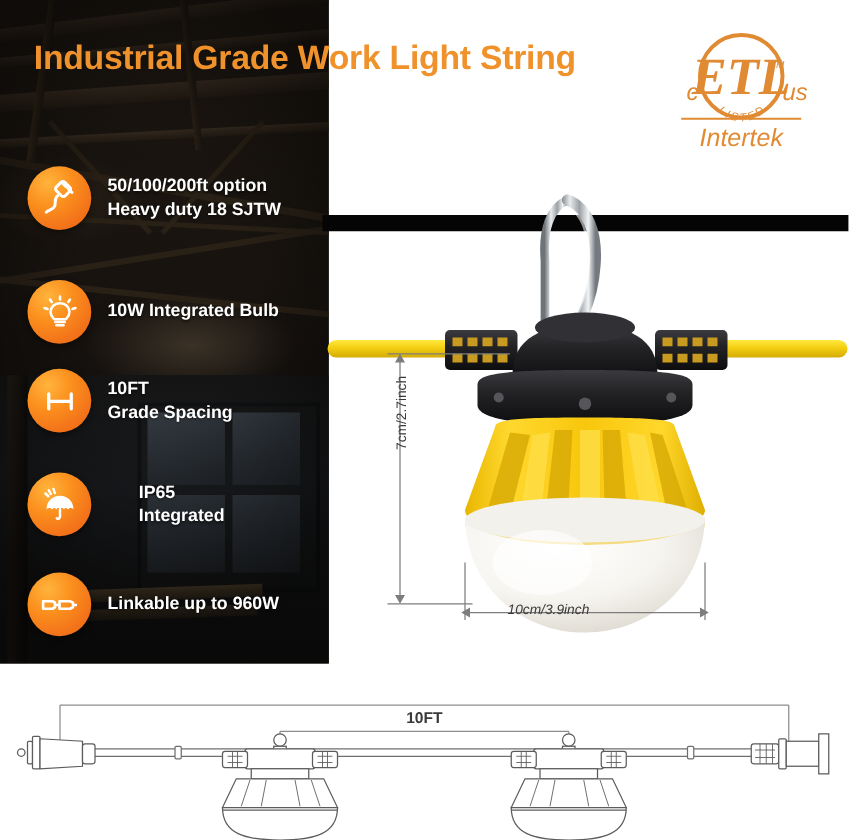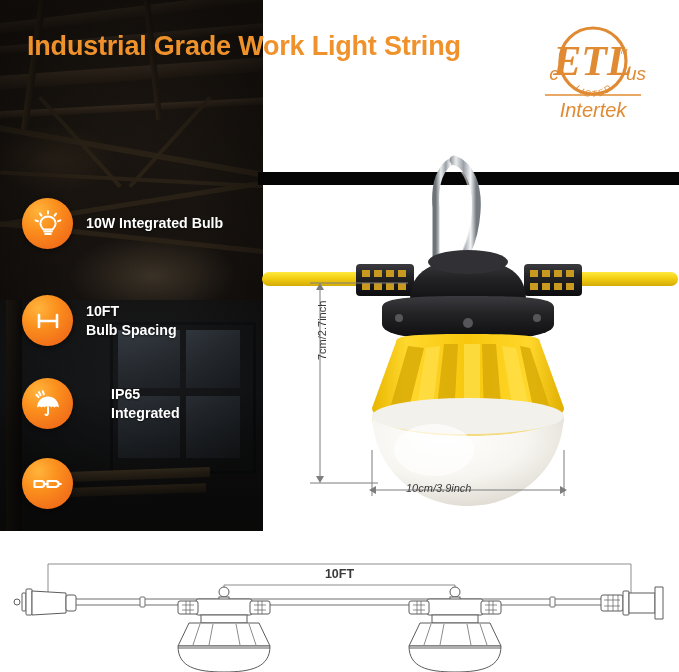--- a/index.html
+++ b/index.html
@@ -136,22 +136,38 @@
       <text font-family="Liberation Sans, sans-serif" font-size="9" fill="#e08b33" letter-spacing="2">
         <textPath href="#arcpath" startOffset="16%">LISTED</textPath>
       </text>
       <text x="31" y="62" text-anchor="middle" font-family="Liberation Sans, sans-serif" font-size="19" fill="#e08b33">c</text>
       <text x="113" y="62" text-anchor="middle" font-family="Liberation Sans, sans-serif" font-size="19" fill="#e08b33">us</text>
       <line x1="22" y1="77" x2="118" y2="77" stroke="#e08b33" stroke-width="1.6"></line>
       <text x="70" y="99" text-anchor="middle" font-family="Liberation Sans, sans-serif" font-size="20" fill="#e08b33">Intertek</text>
     </svg>
   </div>
 
-
-  <div class="feature" style="left:22px;top:198px;text-align:right;">
+  <div class="feature" style="left:22px;top:133px;">
+    <div class="badge">
+      <svg width="30" height="30" viewBox="0 0 30 30">
+        <g fill="none" stroke="#ffffff" stroke-width="2.4" stroke-linecap="round" stroke-linejoin="round">
+          <rect x="12.5" y="2.5" width="10" height="9.5" rx="2.2" transform="rotate(45 17.5 7.2)"></rect>
+          <line x1="16.2" y1="1.8" x2="19.6" y2="5.2"></line>
+          <line x1="21.2" y1="6.6" x2="24.6" y2="10.0"></line>
+          <path d="M 13.2 12.4 C 9 16.5 13 19 10 22 C 7.6 24.4 5.5 24.2 4 25.8"></path>
+        </g>
+      </svg>
+    </div>
+    <div class="ftext">
+      <div>50/100/200ft option</div>
+      <div>Heavy duty 18 SJTW</div>
+    </div>
+  </div>
+
+  <div class="feature" style="left:22px;top:224px;text-align:right;">
     <div class="badge">
       <svg width="30" height="30" viewBox="0 0 30 30">
         <g fill="none" stroke="#ffffff" stroke-width="2" stroke-linecap="round" stroke-linejoin="round">
           <path d="M 15 7.5 C 10.6 7.5 7.4 10.7 7.4 14.6 C 7.4 17.4 9.2 19 10.4 20.4 L 19.6 20.4 C 20.8 19 22.6 17.4 22.6 14.6 C 22.6 10.7 19.4 7.5 15 7.5 Z"></path>
           <line x1="11.2" y1="22.6" x2="18.8" y2="22.6"></line>
           <line x1="12.2" y1="25.1" x2="17.8" y2="25.1"></line>
           <line x1="15" y1="2.2" x2="15" y2="4.6"></line>
           <line x1="7.0" y1="4.6" x2="8.4" y2="6.6"></line>
           <line x1="23.0" y1="4.6" x2="21.6" y2="6.6"></line>
           <line x1="2.6" y1="11.4" x2="5.0" y2="12.2"></line>
@@ -169,21 +185,21 @@
       <svg width="30" height="30" viewBox="0 0 30 30">
         <g stroke="#ffffff" stroke-width="2.6" stroke-linecap="round">
           <line x1="6" y1="9" x2="6" y2="21"></line>
           <line x1="24" y1="9" x2="24" y2="21"></line>
           <line x1="6.5" y1="15" x2="23.5" y2="15"></line>
         </g>
       </svg>
     </div>
     <div class="ftext">
       <div>10FT</div>
-      <div>Bulb Spacing</div>
+      <div>Grade Spacing</div>
     </div>
   </div>
 
   <div class="feature" style="left:22px;top:378px;gap:25px;">
     <div class="badge">
       <svg width="30" height="30" viewBox="0 0 30 30">
         <path d="M 4.2 18.4 C 4.2 12.2 9.0 7.6 15 7.6 C 21 7.6 25.8 12.2 25.8 18.4 C 23.6 16.8 22.4 17.6 21.4 18.6 C 20.2 17.2 19.2 16.8 18.2 18.6 C 17.2 17.0 16.0 16.8 15 18.6 C 14.0 16.8 12.8 17.0 11.8 18.6 C 10.8 16.8 9.8 17.2 8.6 18.6 C 7.6 17.6 6.4 16.8 4.2 18.4 Z" fill="#ffffff"></path>
         <g fill="none" stroke="#ffffff" stroke-width="2" stroke-linecap="round">
           <path d="M 15 18.8 L 15 24.0 C 15 25.8 13.6 26.6 12.4 25.6"></path>
           <line x1="6.0" y1="3.2" x2="7.6" y2="6.2"></line>
@@ -201,20 +217,23 @@
   <div class="feature" style="left:22px;top:458px;">
     <div class="badge">
       <svg width="32" height="30" viewBox="0 0 32 30">
         <g fill="none" stroke="#ffffff" stroke-width="2.1" stroke-linejoin="round">
           <path d="M 2.5 12.0 L 10.0 12.0 L 12.0 13.2 L 12.0 16.8 L 10.0 18.0 L 2.5 18.0 Z"></path>
           <line x1="12.2" y1="15" x2="15.4" y2="15"></line>
           <path d="M 15.6 12.0 L 24.0 12.0 L 26.4 13.2 L 26.4 16.8 L 24.0 18.0 L 15.6 18.0 Z"></path>
           <line x1="26.6" y1="15" x2="29.6" y2="15"></line>
         </g>
       </svg>
+    </div>
+    <div class="ftext">
+      <div>Linkable up to 960W</div>
     </div>
   </div>
 
   <div class="blackbar"></div>
 
   <div class="product">
     <svg width="421" height="380" viewBox="0 0 421 380">
       <defs>
         <linearGradient id="metal" x1="0" y1="0" x2="1" y2="0">
           <stop offset="0%" stop-color="#6e7378"></stop>

